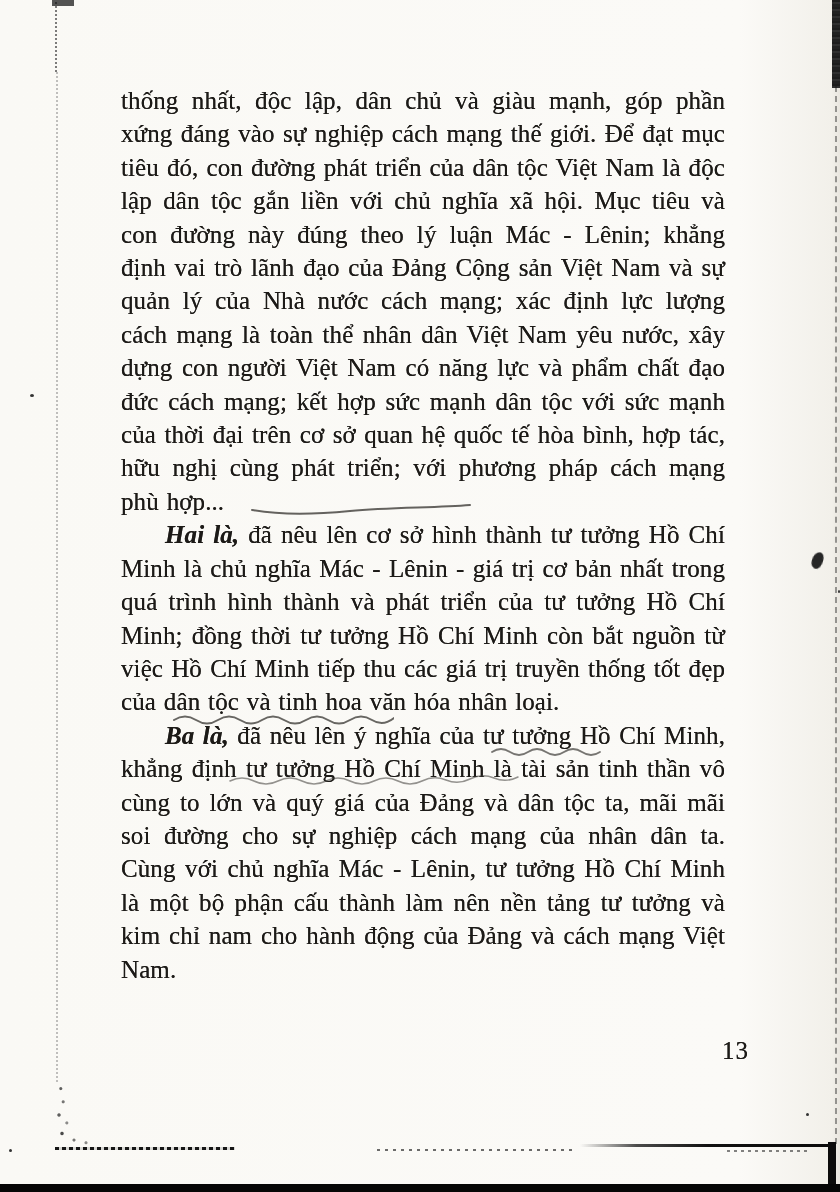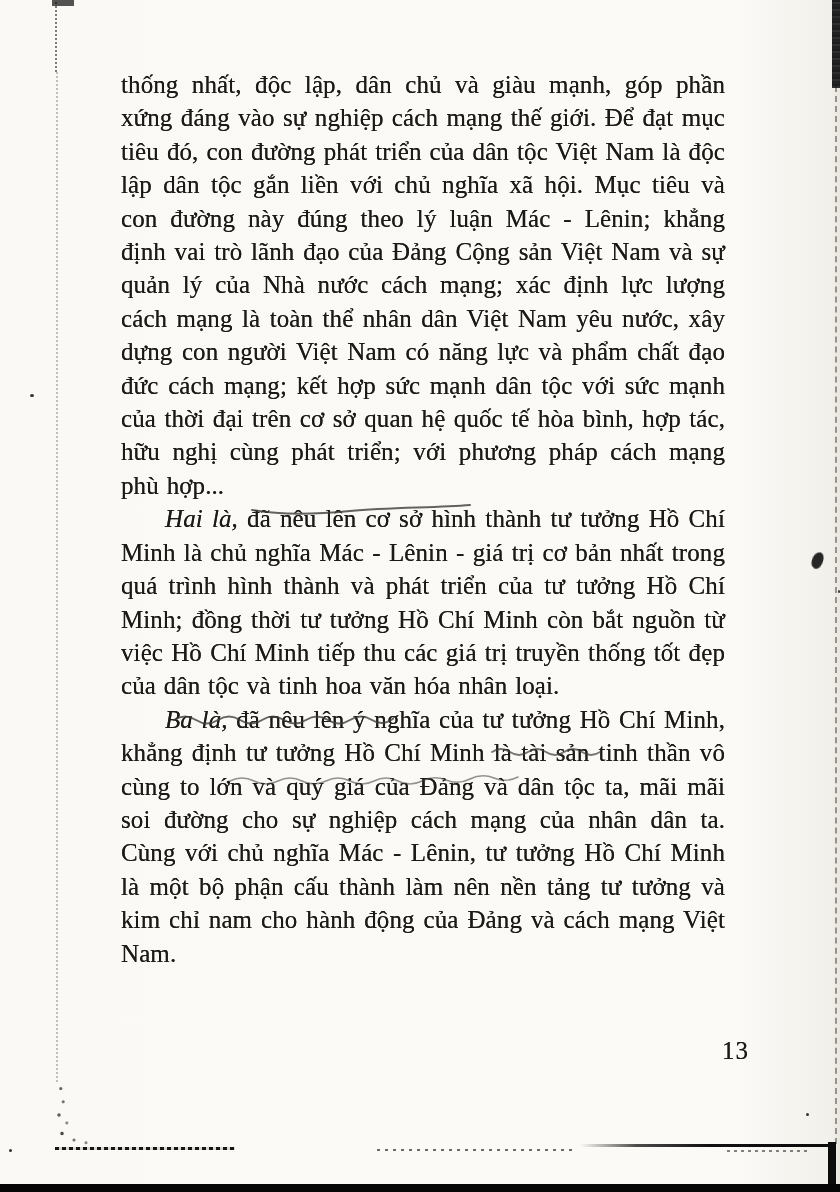--- a/index.html
+++ b/index.html
@@ -6,29 +6,29 @@
   .page {
     position:relative;
     width:840px; height:1192px;
     margin:0 auto;
     background:linear-gradient(90deg,#faf9f5 0%,#fbfaf7 88%,#f2f0ea 99%,#e9e6df 100%);
     overflow:hidden;
     font-family:"Liberation Serif","DejaVu Serif",serif;
     color:#1c1a17;
   }
   .text-block {
-    position:absolute; left:121px; top:68px; width:604px;
+    position:absolute; left:121px; top:84px; width:604px;
     font-size:25px; line-height:33.4px;
     text-align:justify; text-justify:inter-word;
     letter-spacing:0.1px; word-spacing:1.5px;
     text-shadow:0 0 0.5px rgba(28,26,23,0.85);
   }
   .text-block p { margin:0; padding:0; }
   .text-block p.indent { text-indent:44px; }
-  .lead { font-style:italic; }
+  .lead { font-style:italic;font-weight:bold; }
   .page-number {
     position:absolute; left:694px; top:1037px;
     font-size:25px; letter-spacing:1px;
     text-shadow:0 0 0.5px rgba(28,26,23,0.85);
     margin-left:28px;
   }
   
   .pencil { position:absolute; pointer-events:none; }
   .pencil svg { display:block; }
   

